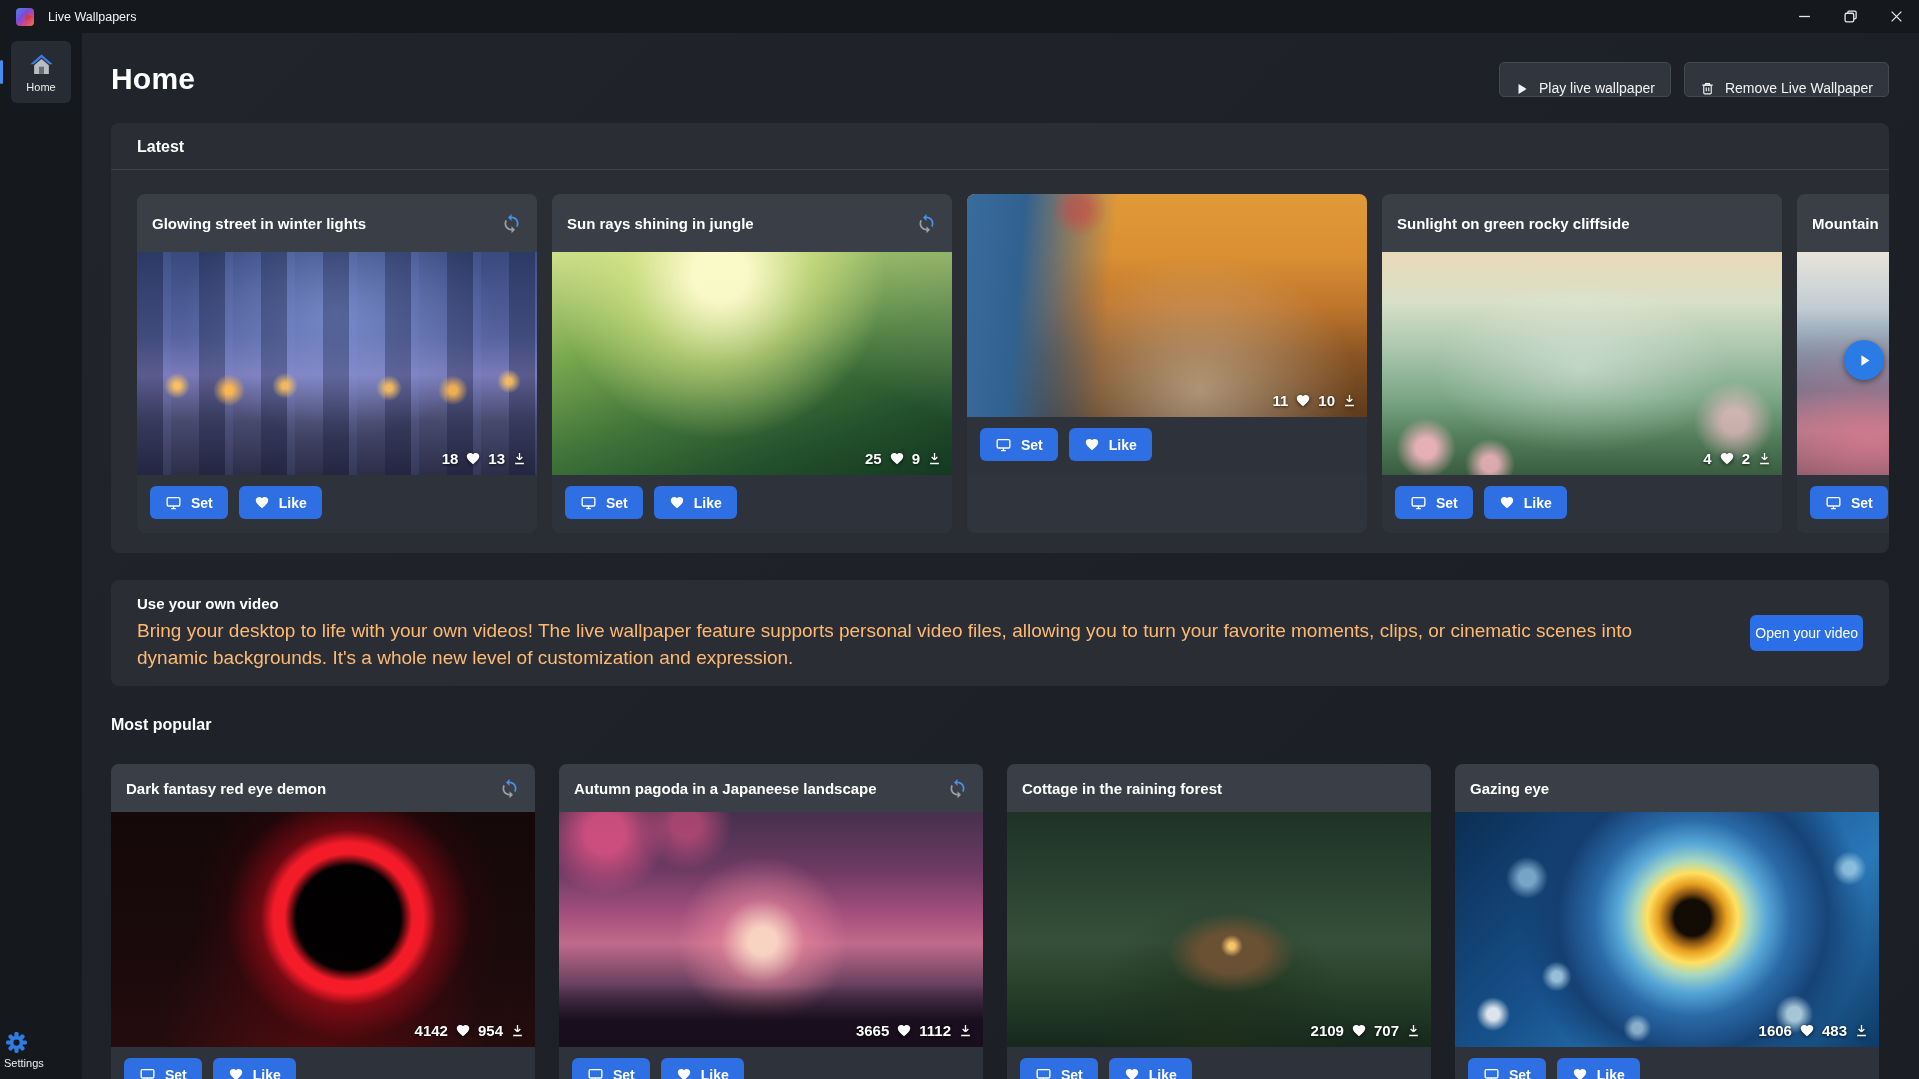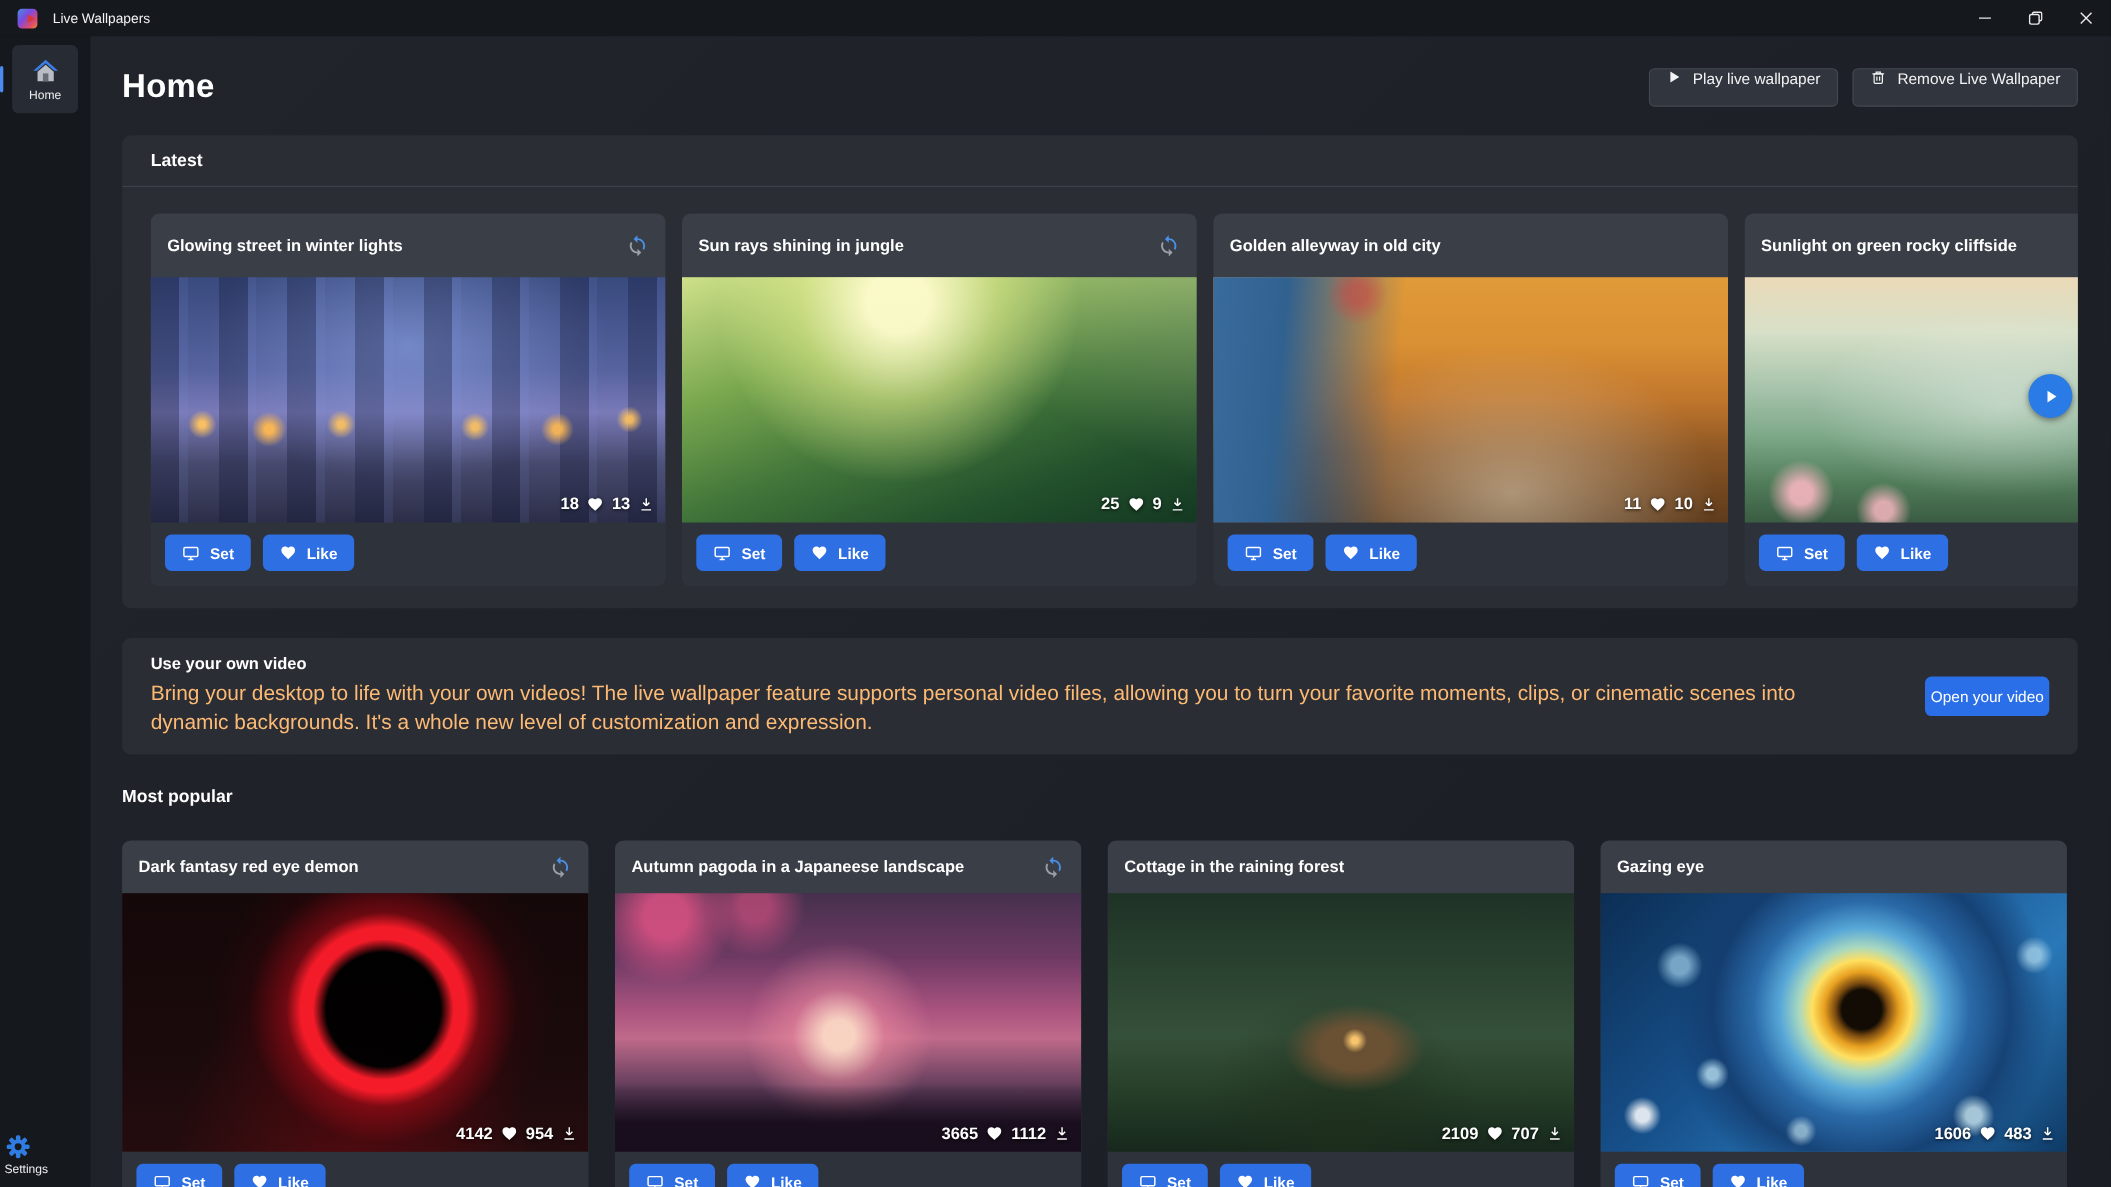--- a/index.html
+++ b/index.html
@@ -28,34 +28,34 @@
   .nav-settings { position:absolute; bottom:10px; left:4px; width:82px;
     display:flex; flex-direction:column; align-items:flex-start; gap:2px; }
 
   .main { flex:1; background:linear-gradient(135deg,#21242b 0%,#1d2026 60%,#1b1e24 100%);
     padding:0 30px 0 29px; overflow:hidden; }
 
   
   .page-head { display:flex; align-items:center; margin-top:26px; height:40px; }
   .page-title { font-size:30px; font-weight:700; letter-spacing:.2px; }
   .head-actions { margin-left:auto; display:flex; gap:13px; }
-  .ghost-btn { display:inline-flex; align-items:flex-start; gap:10px; height:35px; padding:0 15px;
+  .ghost-btn { display:inline-flex; align-items:flex-end; gap:10px; height:35px; padding:0 15px;
     background:#31353d; border:1px solid #44484f; border-radius:5px; color:#f2f3f5;
     font-size:14px; font-family:inherit; cursor:default; }
 
   
   .section { background:#2a2d34; border-radius:8px; margin-top:24px; }
   .section-head { padding:15px 26px 13px; font-size:16px; font-weight:700; }
   .section-divider { height:1px; background:#3e424a; }
   .cards-row { display:flex; gap:15px; padding:24px 26px 20px; position:relative; }
   .latest-wrap { position:relative; overflow:hidden; }
 
   
   .card { background:#30343c; border-radius:8px; overflow:hidden; flex-shrink:0; }
-  .card.w400 { width:468px; }
+  .card.w400 { width:400px; }
   .card.w424 { width:424px; }
   .card-head { background:#3a3e46; display:flex; align-items:center; padding:0 15px; }
   .card.w400 .card-head { height:58px; }
   .card.w424 .card-head { height:48px; }
   .card-title { font-size:15px; font-weight:700; white-space:nowrap; overflow:hidden; }
   .sync { margin-left:auto; display:flex; flex-shrink:0; }
   .thumb { position:relative; width:100%; }
   .card.w400 .thumb { height:223px; }
   .card.w424 .thumb { height:235px; }
   .stats { position:absolute; right:10px; bottom:8px; display:flex; align-items:center; gap:7px;
@@ -298,24 +298,20 @@
             <button class="btn-accent">
               <svg width="16" height="15" viewBox="0 0 24 24">
                   <path d="M12 21.35l-1.45-1.32C5.4 15.36 2 12.28 2 8.5 2 5.42 4.42 3 7.5 3c1.74 0 3.41.81 4.5 2.09C13.09 3.81 14.76 3 16.5 3 19.58 3 22 5.42 22 8.5c0 3.78-3.4 6.86-8.55 11.54L12 21.35z" fill="#fff"></path>
                 </svg>
               <span>Like</span>
             </button>
           </div>
         </div>
 
         <div class="card w400">
-          <div class="card-head">
-            <span class="card-title">Golden alleyway in old city</span>
-
-          </div>
           <div class="thumb art-alley">
             <div class="stats">
               <span>11</span>
               <svg width="16" height="15" viewBox="0 0 24 24">
                   <path d="M12 21.35l-1.45-1.32C5.4 15.36 2 12.28 2 8.5 2 5.42 4.42 3 7.5 3c1.74 0 3.41.81 4.5 2.09C13.09 3.81 14.76 3 16.5 3 19.58 3 22 5.42 22 8.5c0 3.78-3.4 6.86-8.55 11.54L12 21.35z" fill="#fff"></path>
                 </svg>
               <span>10</span>
               <svg width="15" height="15" viewBox="0 0 24 24" fill="none" stroke="#fff" stroke-width="2.1">
                   <path d="M12 3v11m0 0-4.5-4.5M12 14l4.5-4.5M5 20h14"></path>
                 </svg>

